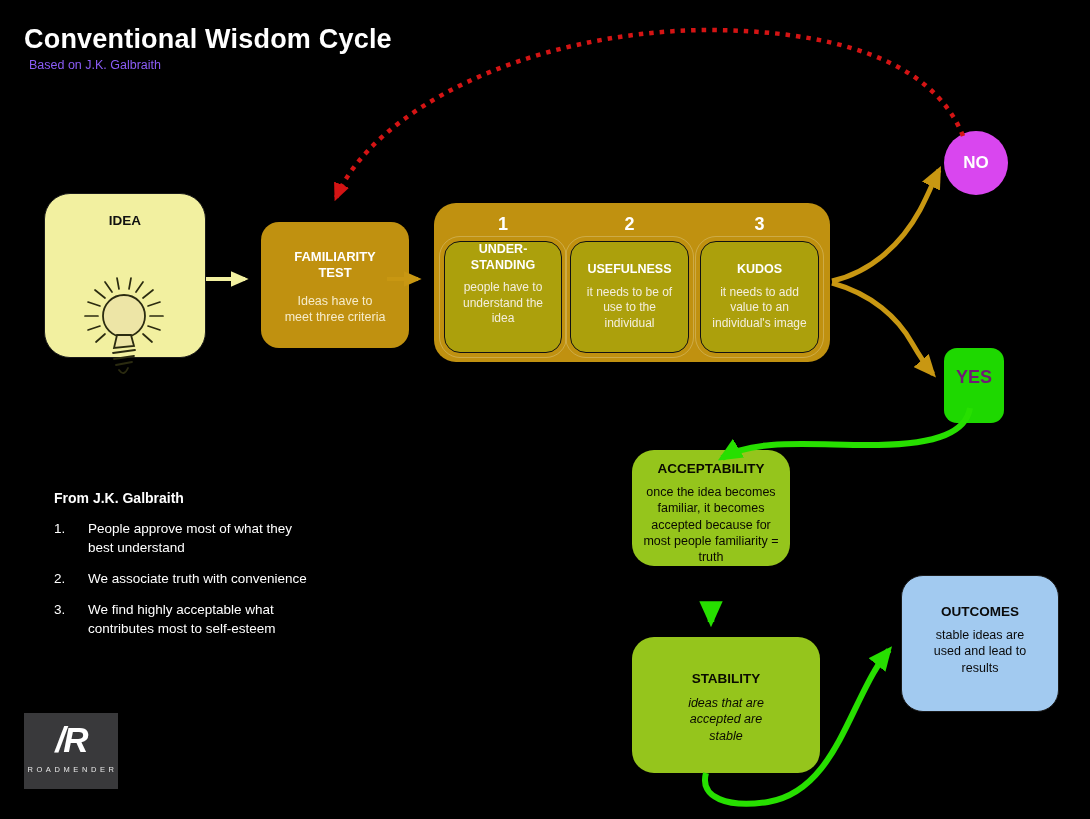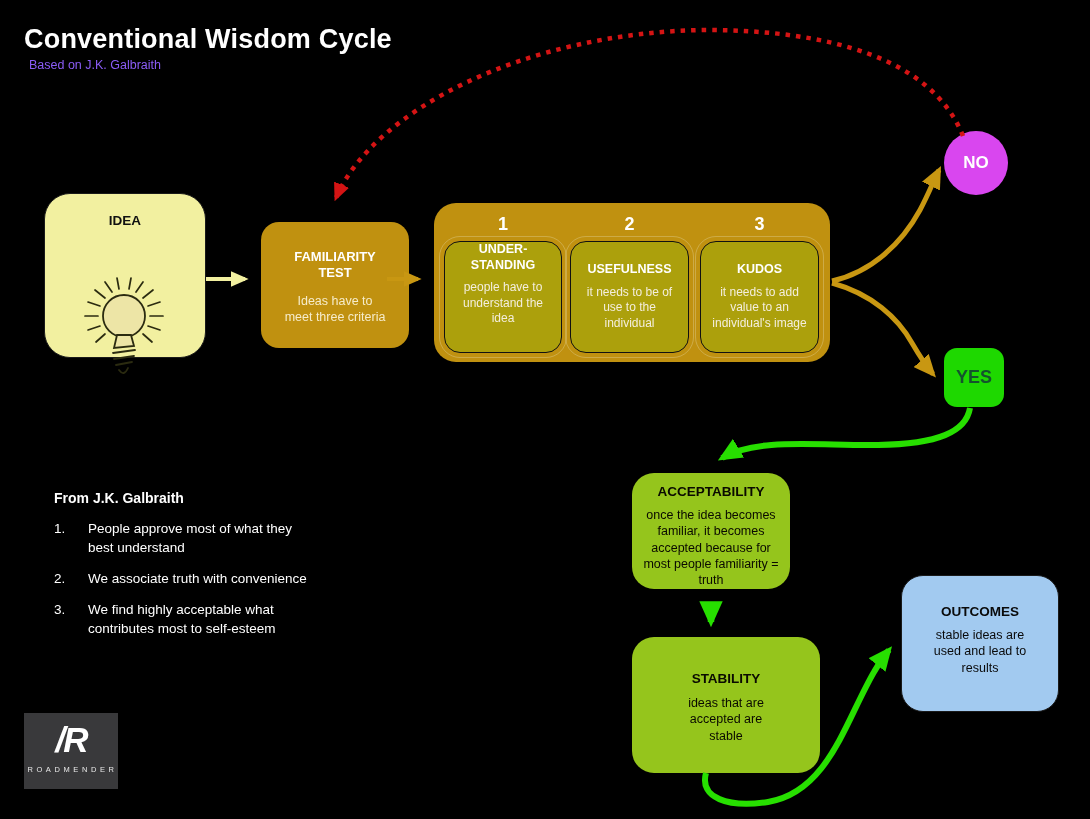--- a/index.html
+++ b/index.html
@@ -26,29 +26,29 @@
   .crit{left:434px;top:203px;width:396px;height:159px;background:#C09110;border-radius:22px;}
   .num{position:absolute;top:211px;height:26px;line-height:26px;color:#fff;font-size:18px;font-weight:bold;text-align:center;z-index:3;}
   .cbox{position:absolute;top:241px;height:112px;background:#ACA00C;border:1.5px solid #111;border-radius:16px;color:#fff;outline:1px solid rgba(240,240,215,.28);outline-offset:4px;z-index:3;box-sizing:border-box;text-align:center;}
   .cbox .hd{font-size:12.5px;font-weight:bold;line-height:1.25;}
   .cbox .bd{font-size:12px;line-height:1.3;margin:7px auto 0;color:#f4eedd;}
   .c1{left:444px;width:118px;}
   .c2{left:570px;width:119px;padding-top:20px;}
   .c3{left:700px;width:119px;padding-top:20px;}
   
   .no{left:944px;top:131px;width:64px;height:64px;background:#d946ef;border-radius:50%;color:#fff;font-size:17px;font-weight:bold;line-height:64px;}
-  .yes{left:944px;top:348px;width:60px;height:59px;background:#1ED800;border-radius:13px;color:#14532d;font-size:18px;font-weight:bold;line-height:59px;}
+  .yes{left:944px;top:348px;width:60px;height:75px;background:#1ED800;border-radius:13px;color:#701a75;font-size:18px;font-weight:bold;line-height:59px;}
   
   .gnode{background:#95C51C;border-radius:22px;color:#0a0a00;}
-  .acc{left:632px;top:473px;width:158px;height:116px;}
+  .acc{left:632px;top:450px;width:158px;height:116px;}
   .acc .hd{font-size:13.5px;margin-top:11px;}
   .acc .bd{font-size:12.5px;line-height:1.3;margin:8px auto 0;width:142px;}
   .sta{left:632px;top:637px;width:188px;height:136px;}
   .sta .hd{font-size:13.5px;margin-top:34px;}
-  .sta .bd{font-size:12.5px;line-height:1.3;margin:9px auto 0;width:100px;}
+  .sta .bd{font-size:12.5px;line-height:1.3;margin:9px auto 0;width:100px;font-style:italic;}
   
   .out{left:901px;top:575px;width:158px;height:137px;background:#A2CAF0;border:1px solid #1a1a1a;border-radius:22px;color:#0a0a0a;}
   .out .hd{font-size:13.5px;margin-top:28px;}
   .out .bd{font-size:12.5px;line-height:1.3;margin:8px auto 0;width:116px;}
   
   .notes{position:absolute;left:54px;top:490px;width:300px;color:#fff;z-index:2;}
   .notes .nh{font-size:14px;font-weight:bold;margin-bottom:14px;}
   .nitem{display:flex;margin-bottom:12px;font-size:13.5px;line-height:1.4;}
   .nitem .nn{width:34px;flex:none;}
   .nitem .nt{width:222px;}

